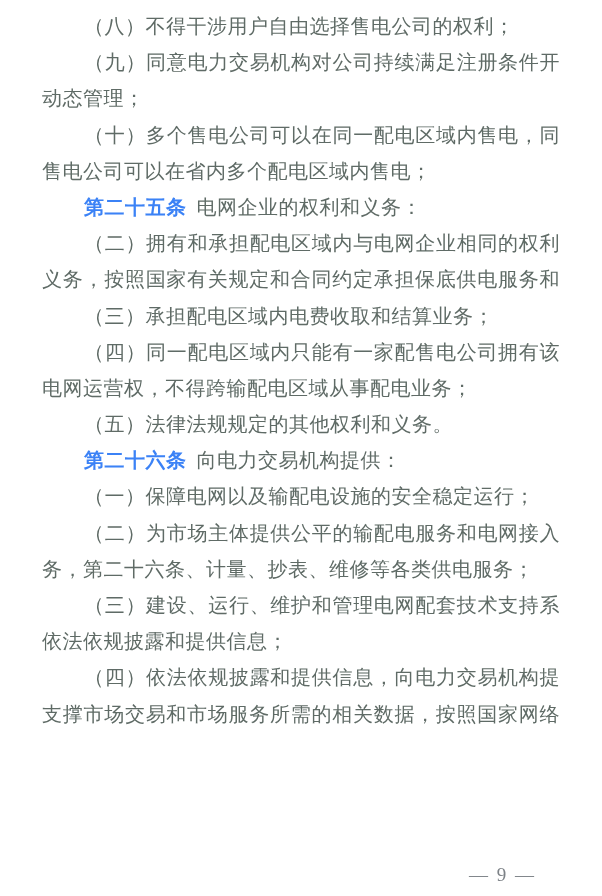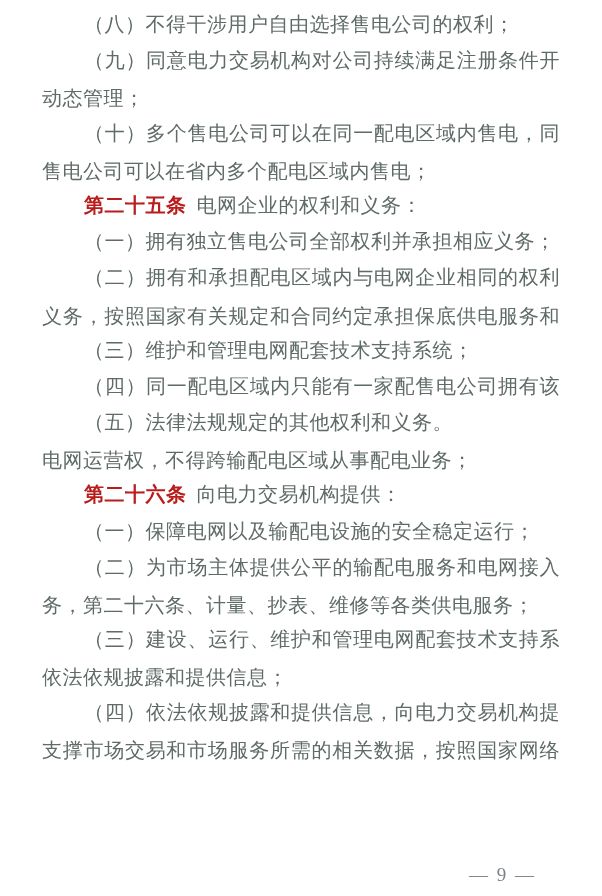--- a/index.html
+++ b/index.html
@@ -16,29 +16,29 @@
   }
   .line {
     height: 36.2px;
     line-height: 36.2px;
     font-size: 20px;
     color: #5f6b66;
     letter-spacing: 0.5px;
     white-space: normal;
     overflow: hidden;
   }
-  .indent { text-indent: 42px; font-family: Liberation Mono, monospace; }
+  .indent { text-indent: 42px; }
   .j {
     text-align: justify;
     text-align-last: justify;
     text-justify: inter-character;
   }
   .bold {
     font-weight: bold;
-    color: #b91c1c;
+    color: #3b82f6;
     margin-right: 10px;
   }
   .page-num {
     position: absolute;
     right: 66px;
     bottom: 10px;
     font-size: 19px;
     color: #7d8287;
     letter-spacing: 2px;
   }
@@ -47,27 +47,26 @@
 <body>
 
 <div class="page">
   <div class="content">
     <div class="line indent"><span>（八）不得干涉用户自由选择售电公司的权利；</span></div>
     <div class="line indent j"><span>（九）同意电力交易机构对公司持续满足注册条件开展</span></div>
     <div class="line"><span>动态管理；</span></div>
     <div class="line indent j"><span>（十）多个售电公司可以在同一配电区域内售电，同一</span></div>
     <div class="line"><span>售电公司可以在省内多个配电区域内售电；</span></div>
     <div class="line indent"><span class="bold">第二十五条</span><span>电网企业的权利和义务：</span></div>
-    <div class="line indent"><span>（一）拥有独立售电公司全部权利并承担相应义务；</span></div>
     <div class="line indent j"><span>（二）拥有和承担配电区域内与电网企业相同的权利和</span></div>
     <div class="line j"><span>义务，按照国家有关规定和合同约定承担保底供电服务和普</span></div>
-    <div class="line indent"><span>（三）维护和管理电网配套技术支持系统；</span></div>
+    <div class="line indent"><span>（三）承担配电区域内电费收取和结算业务；</span></div>
     <div class="line indent j"><span>（四）同一配电区域内只能有一家配售电公司拥有该配</span></div>
+    <div class="line"><span>电网运营权，不得跨输配电区域从事配电业务；</span></div>
     <div class="line indent"><span>（五）法律法规规定的其他权利和义务。</span></div>
-    <div class="line"><span>电网运营权，不得跨输配电区域从事配电业务；</span></div>
     <div class="line indent"><span class="bold">第二十六条</span><span>向电力交易机构提供：</span></div>
     <div class="line indent"><span>（一）保障电网以及输配电设施的安全稳定运行；</span></div>
     <div class="line indent j"><span>（二）为市场主体提供公平的输配电服务和电网接入服</span></div>
     <div class="line"><span>务，第二十六条、计量、抄表、维修等各类供电服务；</span></div>
     <div class="line indent j"><span>（三）建设、运行、维护和管理电网配套技术支持系统，</span></div>
     <div class="line"><span>依法依规披露和提供信息；</span></div>
     <div class="line indent j"><span>（四）依法依规披露和提供信息，向电力交易机构提供</span></div>
     <div class="line j"><span>支撑市场交易和市场服务所需的相关数据，按照国家网络安</span></div>
   </div>
   <div class="page-num">— 9 —</div>

